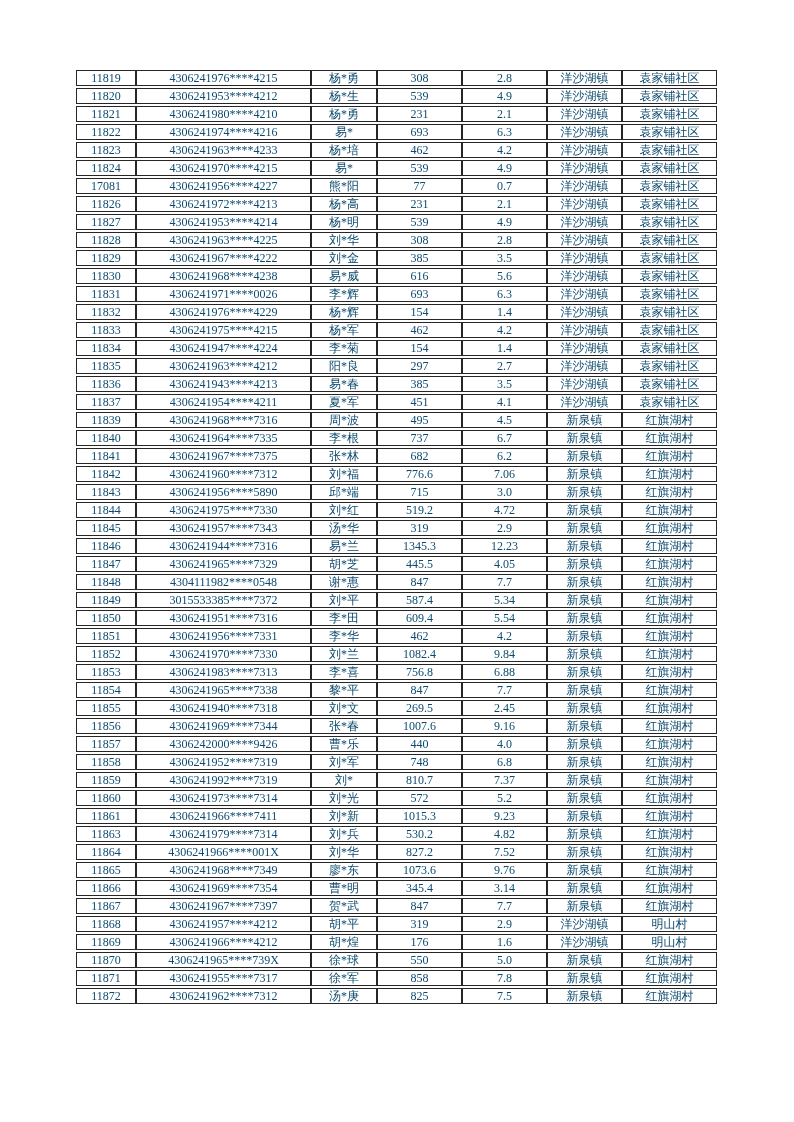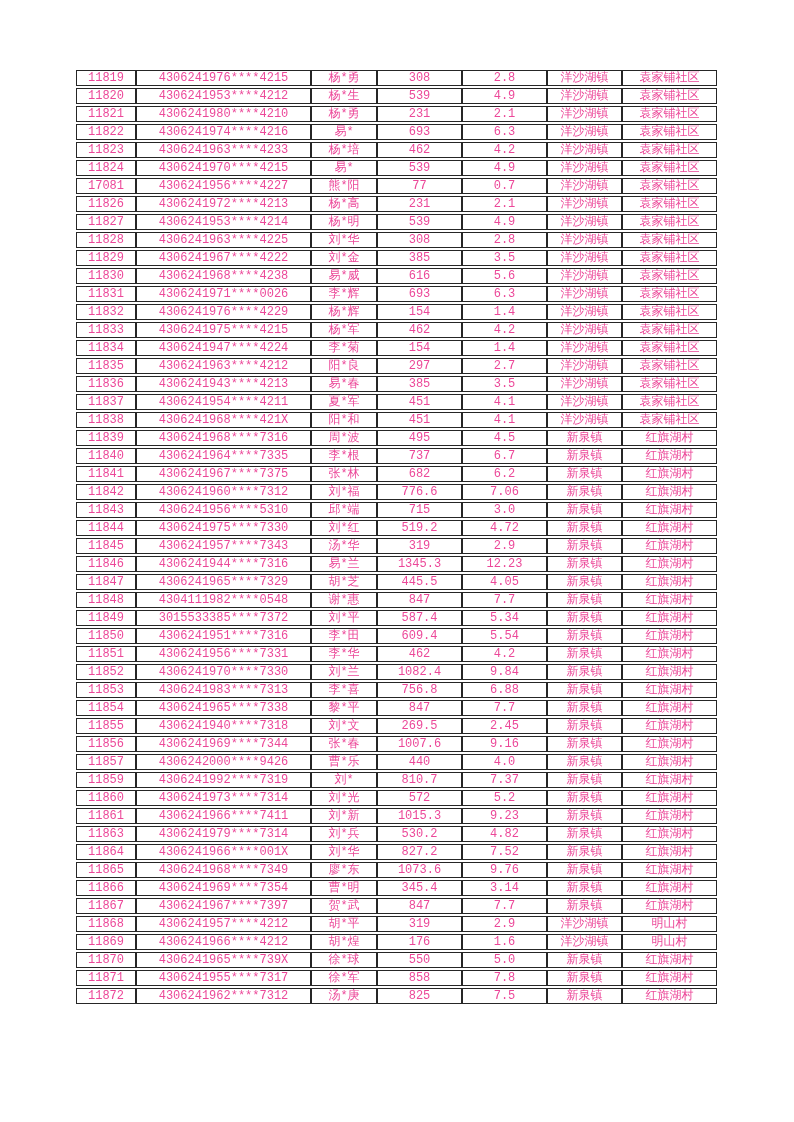--- a/index.html
+++ b/index.html
@@ -17,23 +17,23 @@
     position: absolute;
     left: 76px;
     top: 68px;
     width: 642px;
   }
   table.records {
     border-collapse: separate;
     border-spacing: 0 2px;
     table-layout: fixed;
     width: 641px;
-    font-family: Liberation Mono, monospace;
+    font-family: Liberation Serif, serif;
     font-size: 12px;
-    color: #ec4899;
+    color: #0c4a6e;
   }
   table.records td {
     border: 1px solid #262626;
     height: 14px;
     line-height: 14px;
     padding: 0;
     text-align: center;
     vertical-align: middle;
     overflow: hidden;
     white-space: nowrap;
@@ -226,29 +226,20 @@
         <tr>
           <td>11837</td>
           <td>4306241954****4211</td>
           <td>夏*军</td>
           <td>451</td>
           <td>4.1</td>
           <td>洋沙湖镇</td>
           <td>袁家铺社区</td>
         </tr>
         <tr>
-          <td>11838</td>
-          <td>4306241968****421X</td>
-          <td>阳*和</td>
-          <td>451</td>
-          <td>4.1</td>
-          <td>洋沙湖镇</td>
-          <td>袁家铺社区</td>
-        </tr>
-        <tr>
           <td>11839</td>
           <td>4306241968****7316</td>
           <td>周*波</td>
           <td>495</td>
           <td>4.5</td>
           <td>新泉镇</td>
           <td>红旗湖村</td>
         </tr>
         <tr>
           <td>11840</td>
@@ -272,21 +263,21 @@
           <td>11842</td>
           <td>4306241960****7312</td>
           <td>刘*福</td>
           <td>776.6</td>
           <td>7.06</td>
           <td>新泉镇</td>
           <td>红旗湖村</td>
         </tr>
         <tr>
           <td>11843</td>
-          <td>4306241956****5310</td>
+          <td>4306241956****5890</td>
           <td>邱*端</td>
           <td>715</td>
           <td>3.0</td>
           <td>新泉镇</td>
           <td>红旗湖村</td>
         </tr>
         <tr>
           <td>11844</td>
           <td>4306241975****7330</td>
           <td>刘*红</td>
@@ -406,20 +397,29 @@
         <tr>
           <td>11857</td>
           <td>4306242000****9426</td>
           <td>曹*乐</td>
           <td>440</td>
           <td>4.0</td>
           <td>新泉镇</td>
           <td>红旗湖村</td>
         </tr>
         <tr>
+          <td>11858</td>
+          <td>4306241952****7319</td>
+          <td>刘*军</td>
+          <td>748</td>
+          <td>6.8</td>
+          <td>新泉镇</td>
+          <td>红旗湖村</td>
+        </tr>
+        <tr>
           <td>11859</td>
           <td>4306241992****7319</td>
           <td>刘*</td>
           <td>810.7</td>
           <td>7.37</td>
           <td>新泉镇</td>
           <td>红旗湖村</td>
         </tr>
         <tr>
           <td>11860</td>

